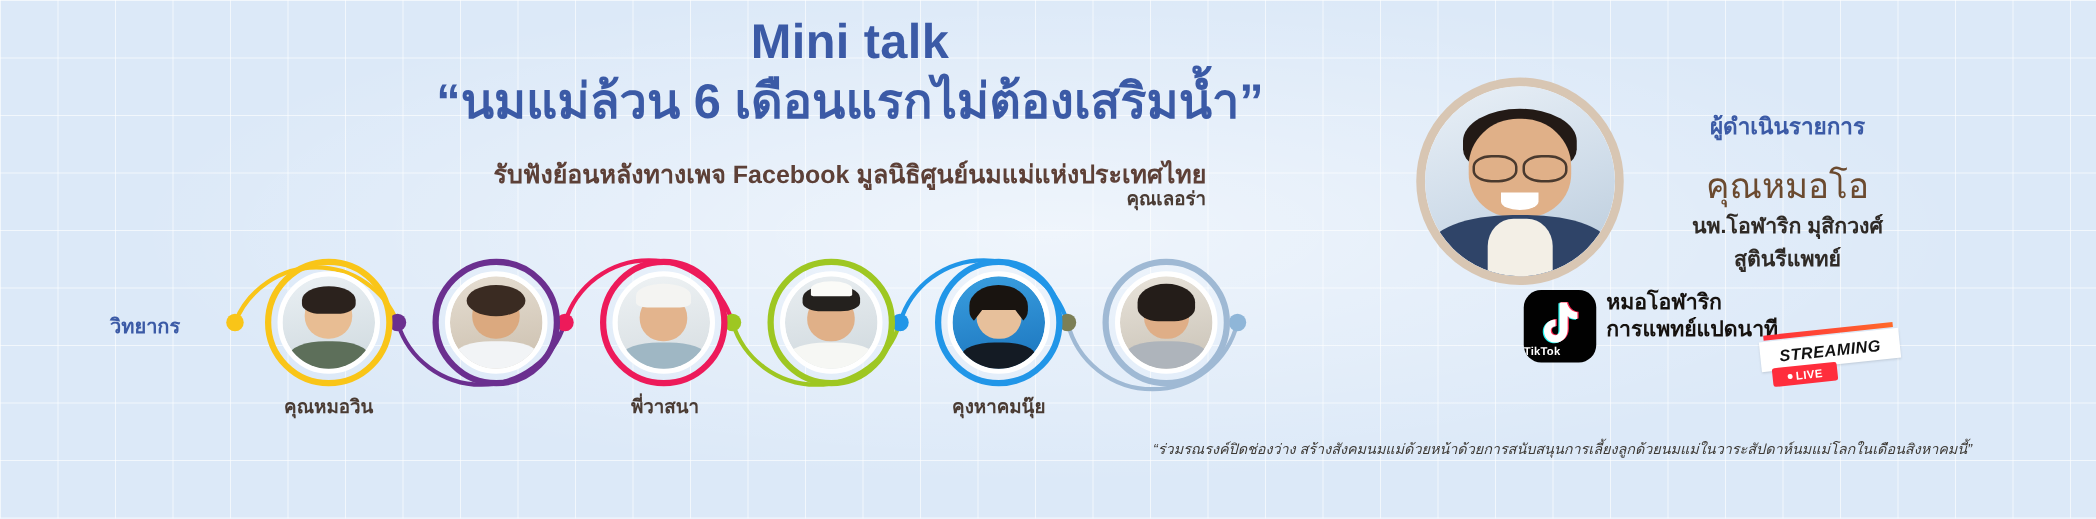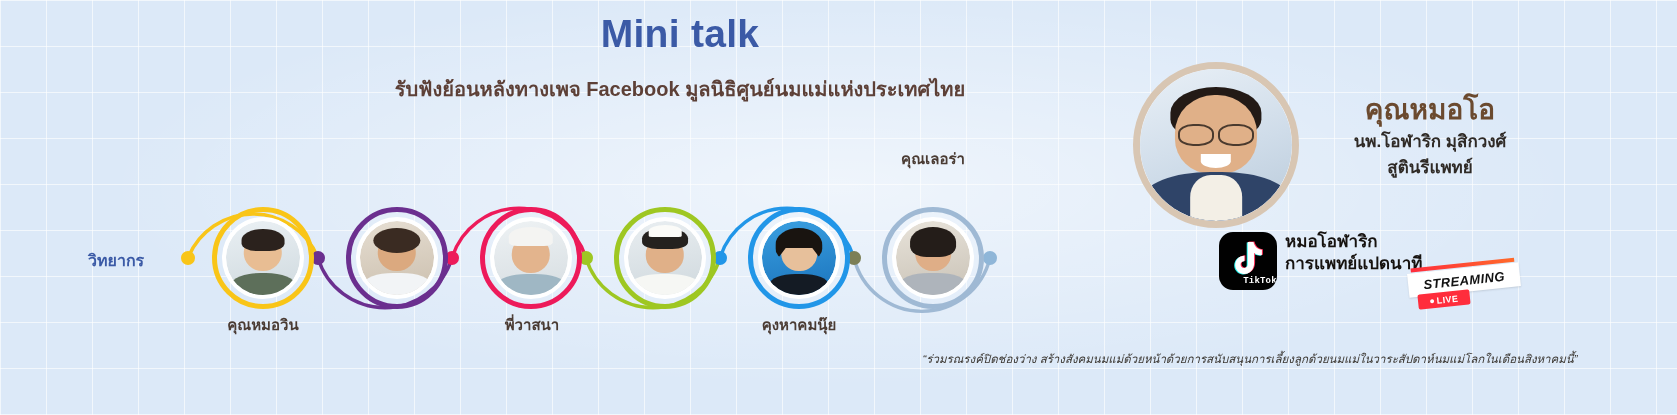--- a/index.html
+++ b/index.html
@@ -85,32 +85,32 @@
   .hp-glass i.l{left:0}.hp-glass i.r{right:0}
   .hp-smile{position:absolute;left:50%;top:56%;width:20%;height:9%;transform:translateX(-50%);
     background:#fff;border-radius:0 0 60% 60%;}
   .hp-body{position:absolute;left:50%;bottom:-6%;width:96%;height:38%;transform:translateX(-50%);
     background:#2f4468;border-radius:46% 46% 0 0;}
   .hp-shirt{position:absolute;left:50%;bottom:-6%;width:34%;height:36%;transform:translateX(-50%);
     background:#f3efe6;border-radius:40% 40% 0 0;}
 
   #host-text{position:absolute;left:1300px;top:90px;width:260px;text-align:center;}
   .ht-role{font-size:18px;font-weight:bold;color:#3b5aa6;line-height:1.3;}
-  .ht-name{font-size:28px;font-weight:bold;color:#6b4a2f;line-height:1.25;margin-top:2px;}
+  .ht-name{font-size:28px;font-weight:normal;color:#6b4a2f;line-height:1.25;margin-top:18px;}
   .ht-sub{font-size:17px;font-weight:bold;color:#2f2a26;line-height:1.32;margin-top:4px;}
 
   
   #tiktok{
     position:absolute;left:1219px;top:232px;width:58px;height:58px;border-radius:14px;
     background:#010101;overflow:hidden;
   }
   #tiktok .note{position:absolute;left:0;top:0;width:100%;height:100%;}
   #tiktok .tt-word{
-    position:absolute;left:12px;bottom:4px;width:100%;text-align:center;
-    color:#fff;font-size:9px;font-weight:bold;letter-spacing:.2px;font-family:Liberation Mono, monospace;
+    position:absolute;left:0;bottom:4px;width:100%;
+    color:#fff;font-size:9px;font-weight:bold;letter-spacing:.2px;
   }
   #tt-caption{
     position:absolute;left:1285px;top:231px;font-size:17px;font-weight:bold;color:#16120f;
     line-height:1.28;white-space:nowrap;
   }
   #streaming{
     position:absolute;left:1408px;top:268px;width:112px;height:24px;
     background:#fff;transform:rotate(-6deg);
     box-shadow:0 1px 2px rgba(0,0,0,.12);
     display:flex;align-items:center;justify-content:center;
@@ -133,20 +133,21 @@
 </style>
 </head>
 <body>
 
 <div id="banner">
   <div id="grid"></div>
   <div id="vignette"></div>
 
   <div id="headline">
     <div class="h-title">Mini talk</div>
+    <div class="h-quote">“นมแม่ล้วน 6 เดือนแรกไม่ต้องเสริมน้ำ”</div>
     <div class="h-sub">รับฟังย้อนหลังทางเพจ Facebook มูลนิธิศูนย์นมแม่แห่งประเทศไทย</div>
   </div>
 
   <div id="role-label">วิทยากร</div>
   <div id="chain">
     <svg width="1060" height="175">
 
       <path d="M188 83 A70 70 0 0 1 318 83" fill="none" stroke="#f9c518" stroke-width="3.4"></path>
       <path d="M318 83 A70 70 0 0 0 452 83" fill="none" stroke="#6b2f8f" stroke-width="3.4"></path>
       <path d="M452 83 A70 70 0 0 1 586 83" fill="none" stroke="#ed1a5a" stroke-width="3.4"></path>
@@ -229,20 +230,21 @@
       <div class="hp-glass">
           <i class="l"></i>
           <i class="r"></i>
         </div>
       <div class="hp-smile"></div>
       <div class="hp-body"></div>
       <div class="hp-shirt"></div>
     </div>
   </div>
   <div id="host-text">
+    <div class="ht-role">ผู้ดำเนินรายการ</div>
     <div class="ht-name">คุณหมอโอ</div>
     <div class="ht-sub">นพ.โอฬาริก มุสิกวงศ์</div>
     <div class="ht-sub">สูตินรีแพทย์</div>
   </div>
 
   <div id="tiktok">
     <svg class="note" viewBox="0 0 58 58">
       <path d="M33.5 10.5c1.1 4.6 3.9 7.3 8.4 7.8v5.4c-2.7.2-5.1-.6-7.8-2.3v10.4c0 6.7-4.9 11.3-10.8 10.7-4.5-.5-7.9-4.2-8.1-8.7-.2-5.3 3.9-9.7 9.2-9.6v5.6c-2.1-.3-3.8 1.2-3.8 3.3 0 2 1.6 3.5 3.5 3.5 2 0 3.6-1.5 3.6-3.6V10.5z" fill="#25f4ee"></path>
       <path d="M35.5 9.5c1.1 4.6 3.9 7.3 8.4 7.8v5.4c-2.7.2-5.1-.6-7.8-2.3v10.4c0 6.7-4.9 11.3-10.8 10.7-4.5-.5-7.9-4.2-8.1-8.7-.2-5.3 3.9-9.7 9.2-9.6v5.6c-2.1-.3-3.8 1.2-3.8 3.3 0 2 1.6 3.5 3.5 3.5 2 0 3.6-1.5 3.6-3.6V9.5z" fill="#fe2c55"></path>
       <path d="M34.5 10c1.1 4.6 3.9 7.3 8.4 7.8v5.4c-2.7.2-5.1-.6-7.8-2.3v10.4c0 6.7-4.9 11.3-10.8 10.7-4.5-.5-7.9-4.2-8.1-8.7-.2-5.3 3.9-9.7 9.2-9.6v5.6c-2.1-.3-3.8 1.2-3.8 3.3 0 2 1.6 3.5 3.5 3.5 2 0 3.6-1.5 3.6-3.6V10z" fill="#ffffff"></path>

